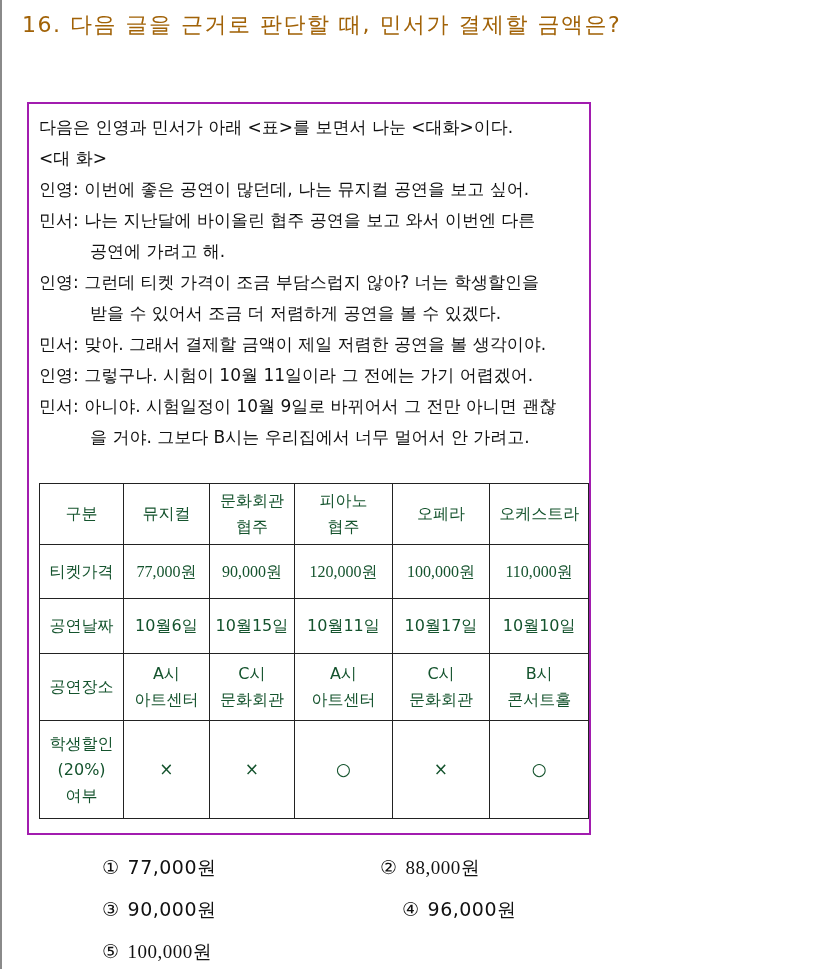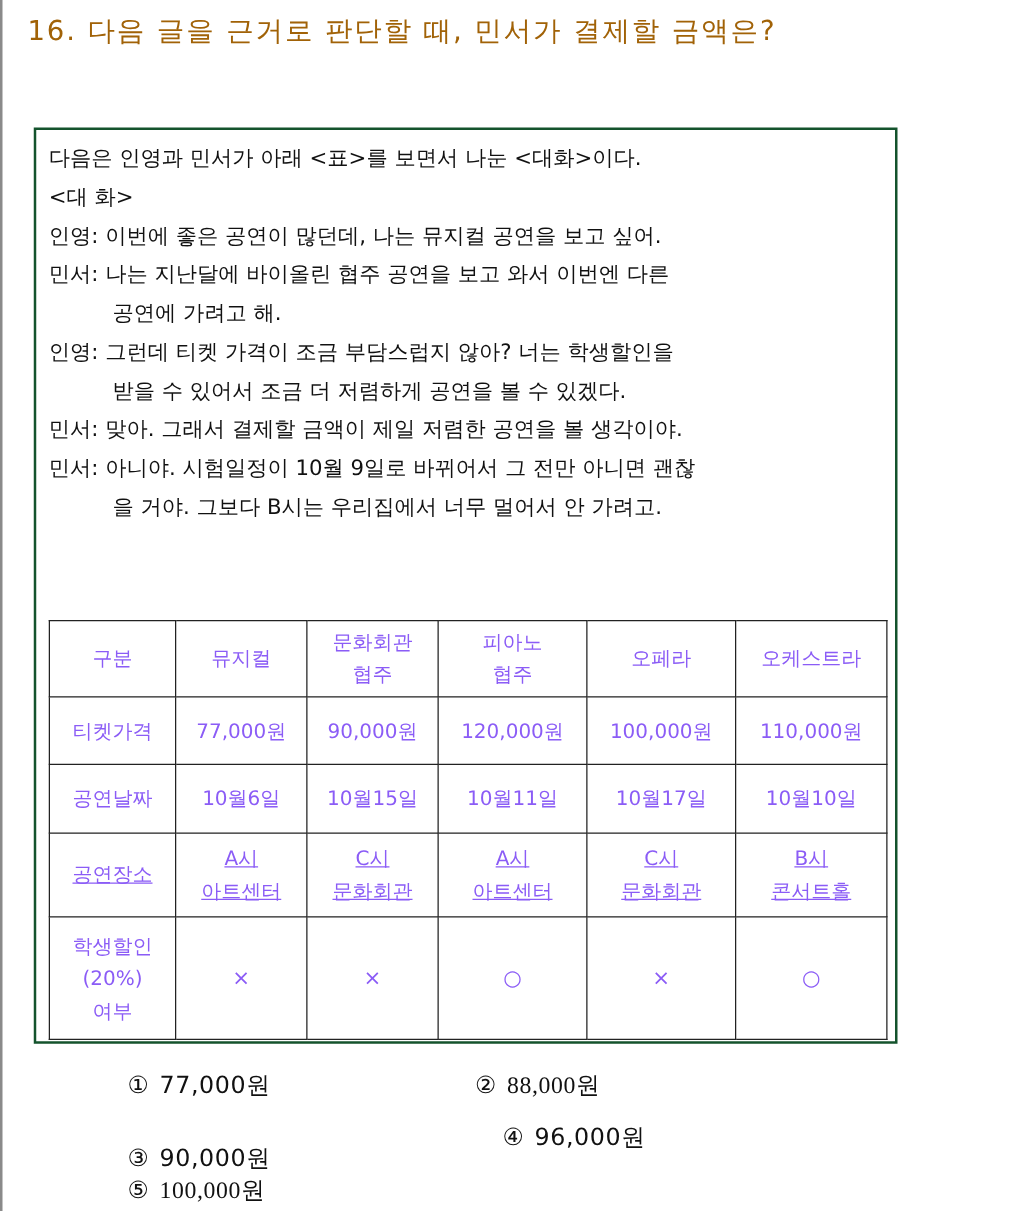--- a/index.html
+++ b/index.html
@@ -8,50 +8,50 @@
     font-family: "DejaVu Sans", "Liberation Sans", sans-serif; color: #111;
   }
   .page-left-rule {
     position: absolute; left: 0; top: 0; width: 2px; height: 969px; background: #8a8a8a;
   }
   .question-title {
     position: absolute; left: 22px; top: 10px;
     font-size: 22px; letter-spacing: 1.5px; color: #a16207; white-space: nowrap;
   }
   .passage-box {
-    position: absolute; left: 27px; top: 102px; width: 691px; height: 733px;
-    border: 2px solid #14532d; box-sizing: border-box;
+    position: absolute; left: 27px; top: 102px; width: 564px; height: 733px;
+    border: 2px solid #a21caf; box-sizing: border-box;
   }
   .passage-text {
     position: absolute; left: 10px; top: 8px; width: 670px;
     font-size: 17px; line-height: 31px; color: #111;
   }
   .line { white-space: nowrap; height: 31px; overflow: visible; }
   .line.center { text-align: left; }
   .line.indent { padding-left: 51px; }
   .table-wrap {
     position: absolute; left: 10px; top: 379px;
   }
   table.info {
-    border-collapse: collapse; font-size: 16px; color: #8b5cf6; margin-top: 13px;
+    border-collapse: collapse; font-size: 16px; color: #14532d;
   }
   table.info td {
     border: 1.5px solid #222; text-align: center; vertical-align: middle;
     padding: 0; line-height: 26px;
   }
   col.c0 { width: 101px; }
   col.c1 { width: 105px; }
   col.c2 { width: 105px; }
   col.c3 { width: 119px; }
   col.c4 { width: 119px; }
   col.c5 { width: 121px; }
   tr.r0 { height: 61px; }
-  tr.r1 { height: 54px; }
+  tr.r1 { height: 54px; font-family: Liberation Serif, serif; }
   tr.r2 { height: 55px; }
-  tr.r3 { height: 67px; text-decoration: underline; }
+  tr.r3 { height: 67px; }
   tr.r4 { height: 98px; }
   .mark { font-size: 17px; }
   .choices {
     position: absolute; left: 62px; top: 855px; width: 520px;
     font-size: 19px; color: #111;
   }
   .choice { position: absolute; white-space: nowrap; letter-spacing: 0.5px; margin-left: 40px; }
   .choice .num { margin-right: 8px; }
 </style>
 </head>
@@ -64,20 +64,21 @@
 <div class="passage-box">
   <div class="passage-text">
     <div class="line">다음은 인영과 민서가 아래 &lt;표&gt;를 보면서 나눈 &lt;대화&gt;이다.</div>
     <div class="line center">&lt;대 화&gt;</div>
     <div class="line">인영: 이번에 좋은 공연이 많던데, 나는 뮤지컬 공연을 보고 싶어.</div>
     <div class="line">민서: 나는 지난달에 바이올린 협주 공연을 보고 와서 이번엔 다른</div>
     <div class="line indent">공연에 가려고 해.</div>
     <div class="line">인영: 그런데 티켓 가격이 조금 부담스럽지 않아? 너는 학생할인을</div>
     <div class="line indent">받을 수 있어서 조금 더 저렴하게 공연을 볼 수 있겠다.</div>
     <div class="line">민서: 맞아. 그래서 결제할 금액이 제일 저렴한 공연을 볼 생각이야.</div>
+    <div class="line">인영: 그렇구나. 시험이 10월 11일이라 그 전에는 가기 어렵겠어.</div>
     <div class="line">민서: 아니야. 시험일정이 10월 9일로 바뀌어서 그 전만 아니면 괜찮</div>
     <div class="line indent">을 거야. 그보다 B시는 우리집에서 너무 멀어서 안 가려고.</div>
   </div>
 
   <div class="table-wrap">
     <table class="info">
       <colgroup>
         <col class="c0">
           <col class="c1">
           <col class="c2">
@@ -190,21 +191,21 @@
   </div>
 </div>
 
 <div class="choices">
   <div class="choice" style="left:0;top:0;">
     <span class="num">①</span><span>77,000원</span>
   </div>
   <div class="choice" style="left:278px;top:0;font-family:Liberation Serif, serif;">
     <span class="num">②</span><span>88,000원</span>
   </div>
-  <div class="choice" style="left:0;top:59px;text-align:center;">
+  <div class="choice" style="left:0;top:42px;text-align:center;">
     <span class="num">③</span><span>90,000원</span>
   </div>
   <div class="choice" style="left:300px;top:42px;text-align:right;">
     <span class="num">④</span><span>96,000원</span>
   </div>
   <div class="choice" style="left:0;top:84px;font-family:Liberation Serif, serif;">
     <span class="num">⑤</span><span>100,000원</span>
   </div>
 </div>
 

